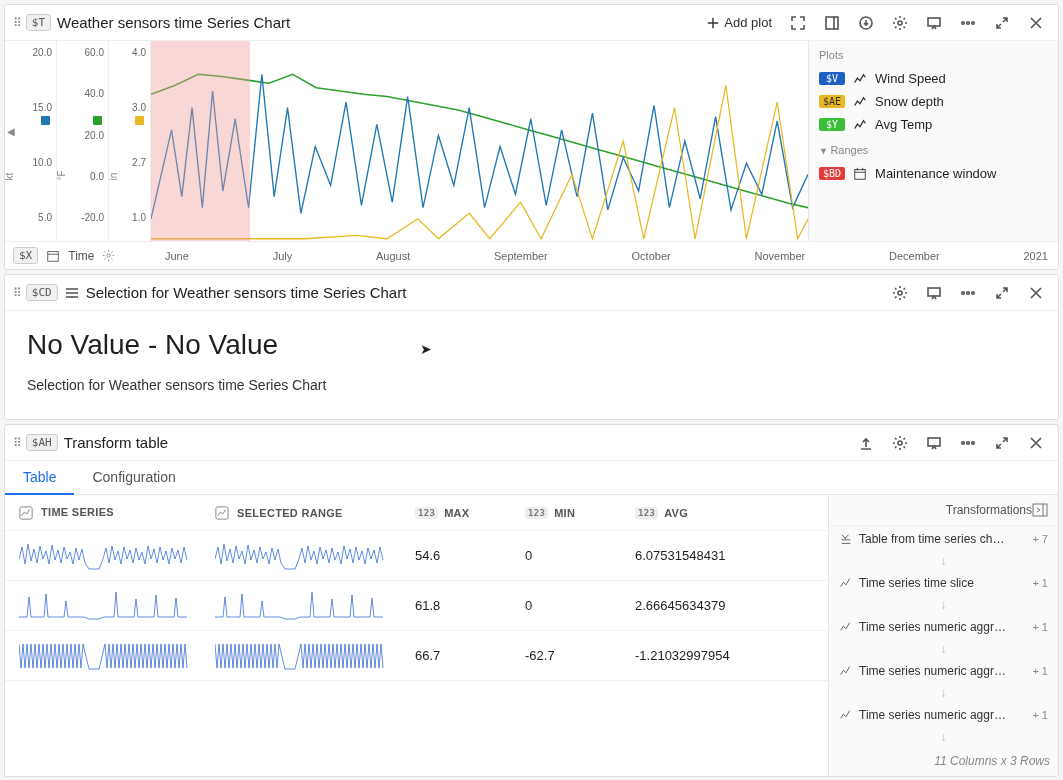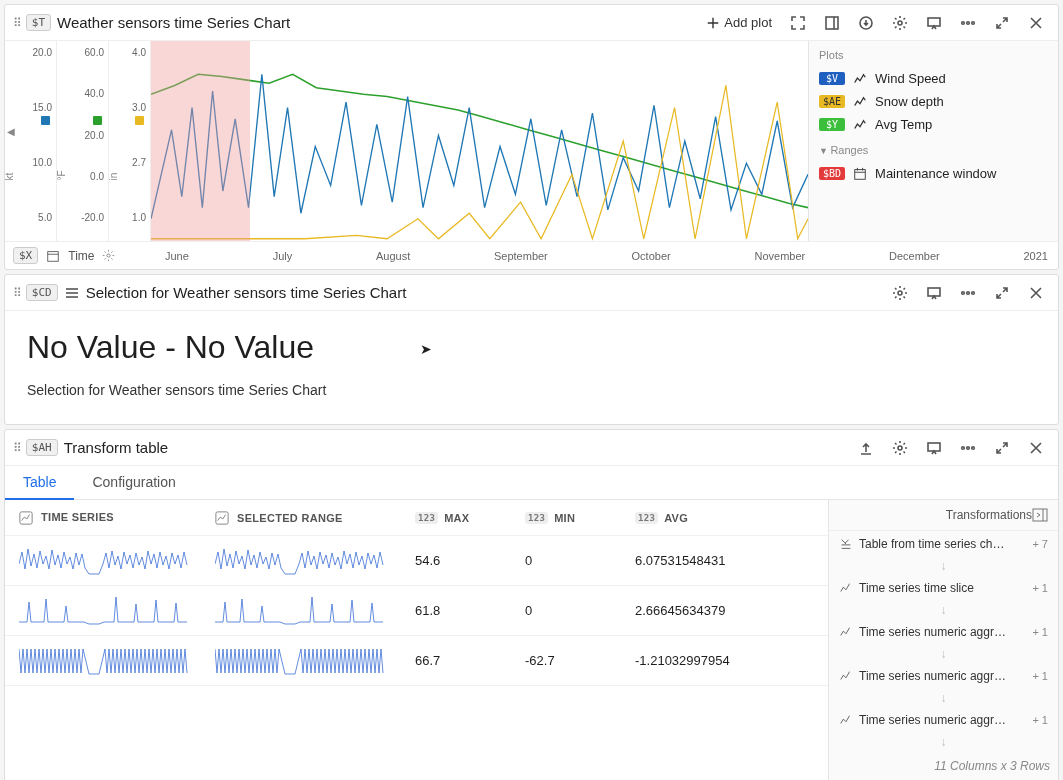--- a/index.html
+++ b/index.html
@@ -23,21 +23,21 @@
 .chart-area svg { width: 100%; height: 100%; }
 .highlight-band { position: absolute; top: 0; bottom: 0; background: rgba(239, 154, 154, 0.4); }
 .plots-panel { width: 250px; background: #fafafa; border-left: 1px solid #e5e5e5; padding: 8px 10px; font-size: 13px; overflow: hidden; }
 .plots-title { color: #888; font-size: 11px; margin-bottom: 6px; }
 .plot-row { display: flex; align-items: center; gap: 8px; padding: 4px 0; }
 .plot-badge { font-family: monospace; font-size: 10px; color: #fff; padding: 1px 4px; border-radius: 2px; min-width: 26px; text-align: center; }
 .plot-icon { width: 14px; height: 14px; }
 .x-axis-bar { display: flex; align-items: center; height: 28px; border-top: 1px solid #eee; padding: 0 8px; gap: 8px; font-size: 12px; color: #555; position: relative; }
 .x-ticks { position: absolute; left: 160px; right: 10px; display: flex; justify-content: space-between; font-size: 11px; color: #666; }
 .sel-body { padding: 18px 22px 26px; position: relative; }
-.sel-big { font-size: 32px; font-weight: 500; margin-bottom: 16px; }
+.sel-big { font-size: 28px; font-weight: 500; margin-bottom: 16px; }
 .sel-sub { font-size: 14px; color: #333; }
 .tabs { display: flex; border-bottom: 1px solid #e5e5e5; }
 .tab { padding: 8px 18px; font-size: 14px; color: #555; cursor: pointer; }
 .tab.active { color: #1f6feb; border-bottom: 2px solid #1f6feb; margin-bottom: -1px; }
 .tt-body { display: flex; }
 .tt-grid { flex: 1; }
 .tt-head-row, .tt-row { display: flex; align-items: center; border-bottom: 1px solid #f0f0f0; }
 .tt-head-row { height: 36px; font-weight: 600; color: #555; font-size: 11px; letter-spacing: 0.3px; }
 .tt-row { height: 50px; }
 .colA { width: 210px; padding-left: 14px; display: flex; align-items: flex-start; gap: 8px; }

